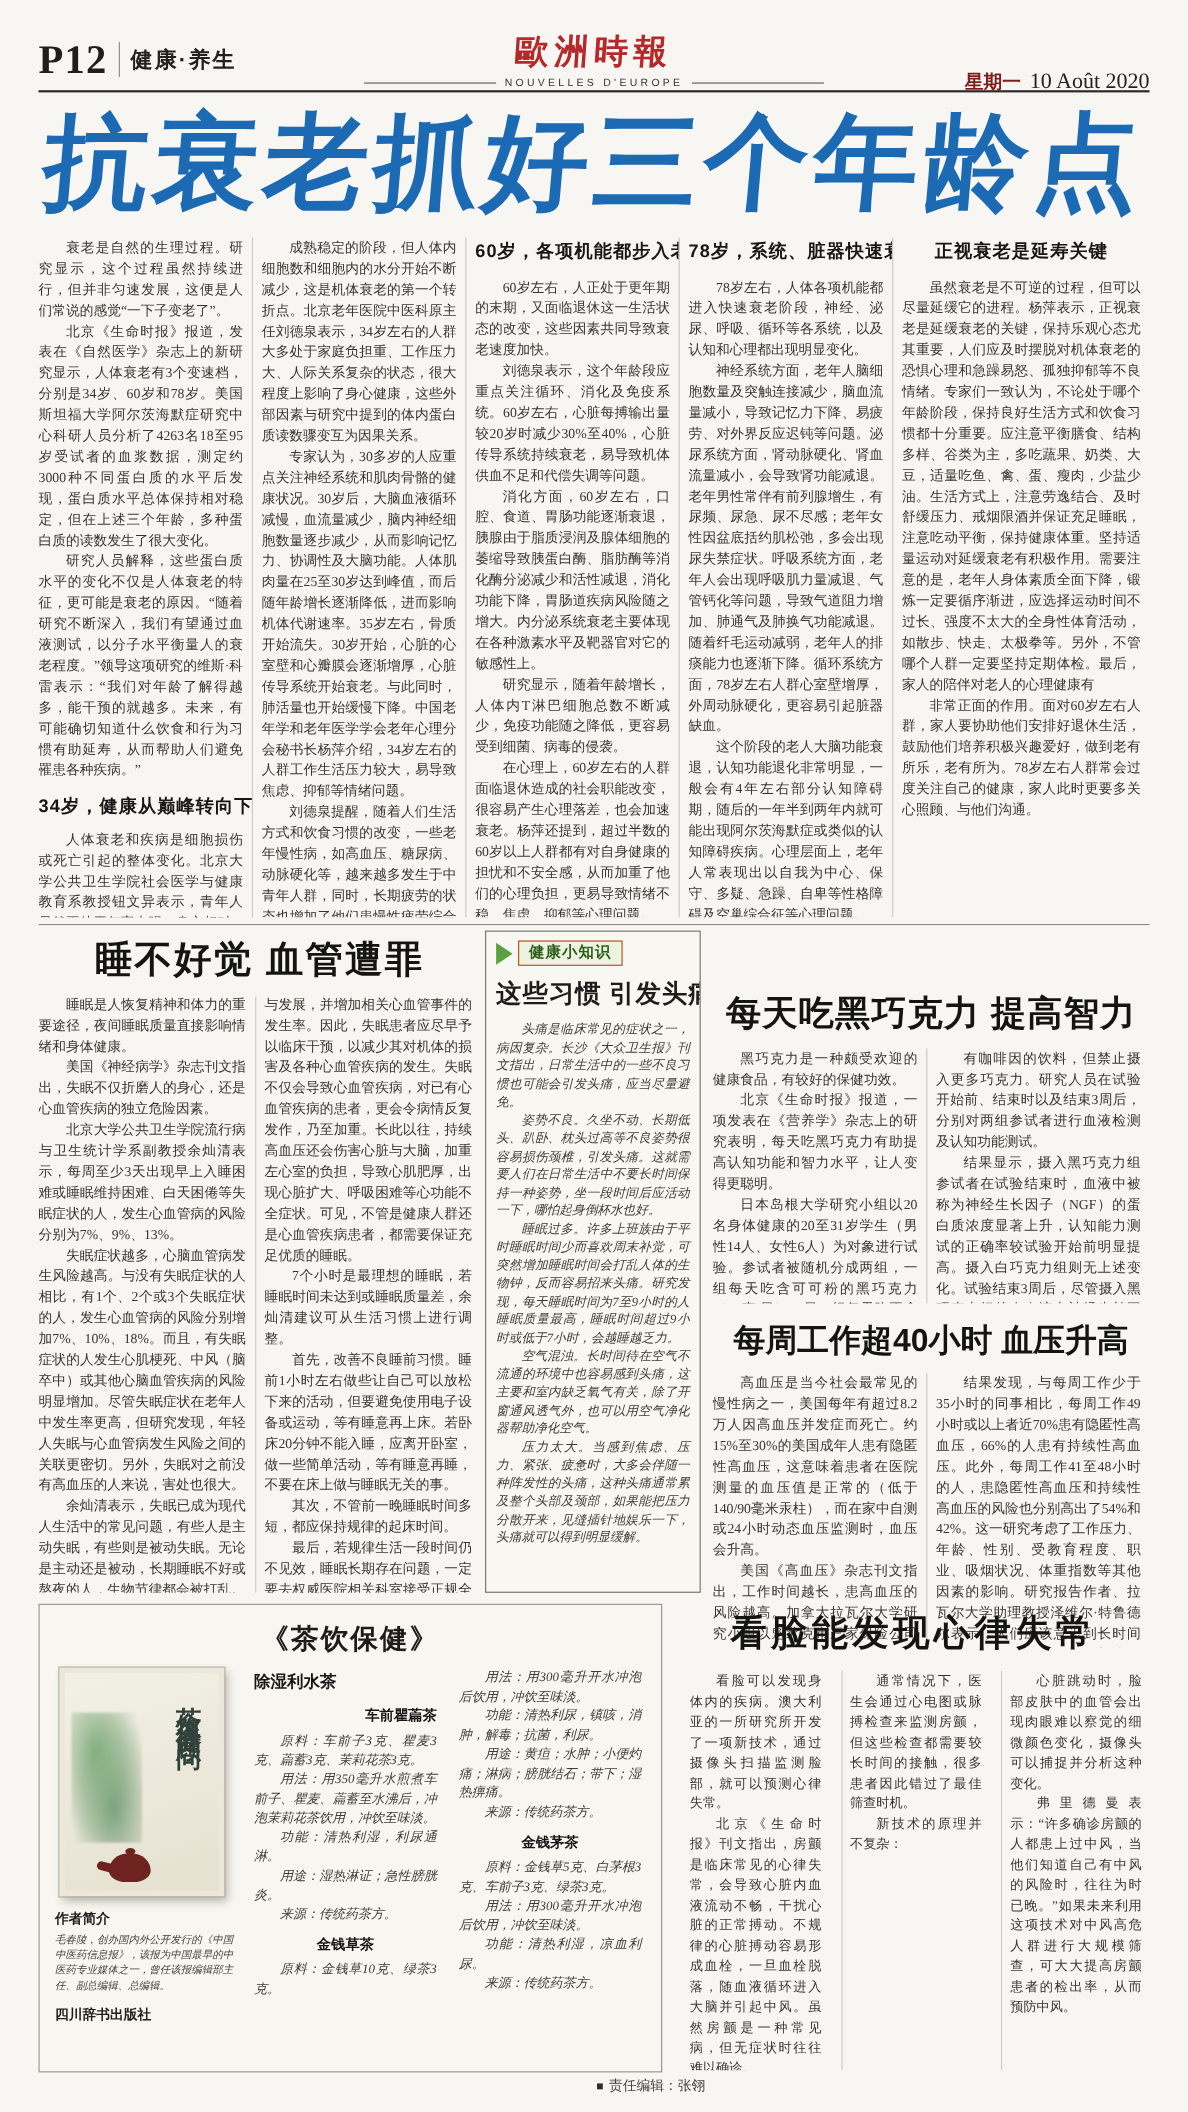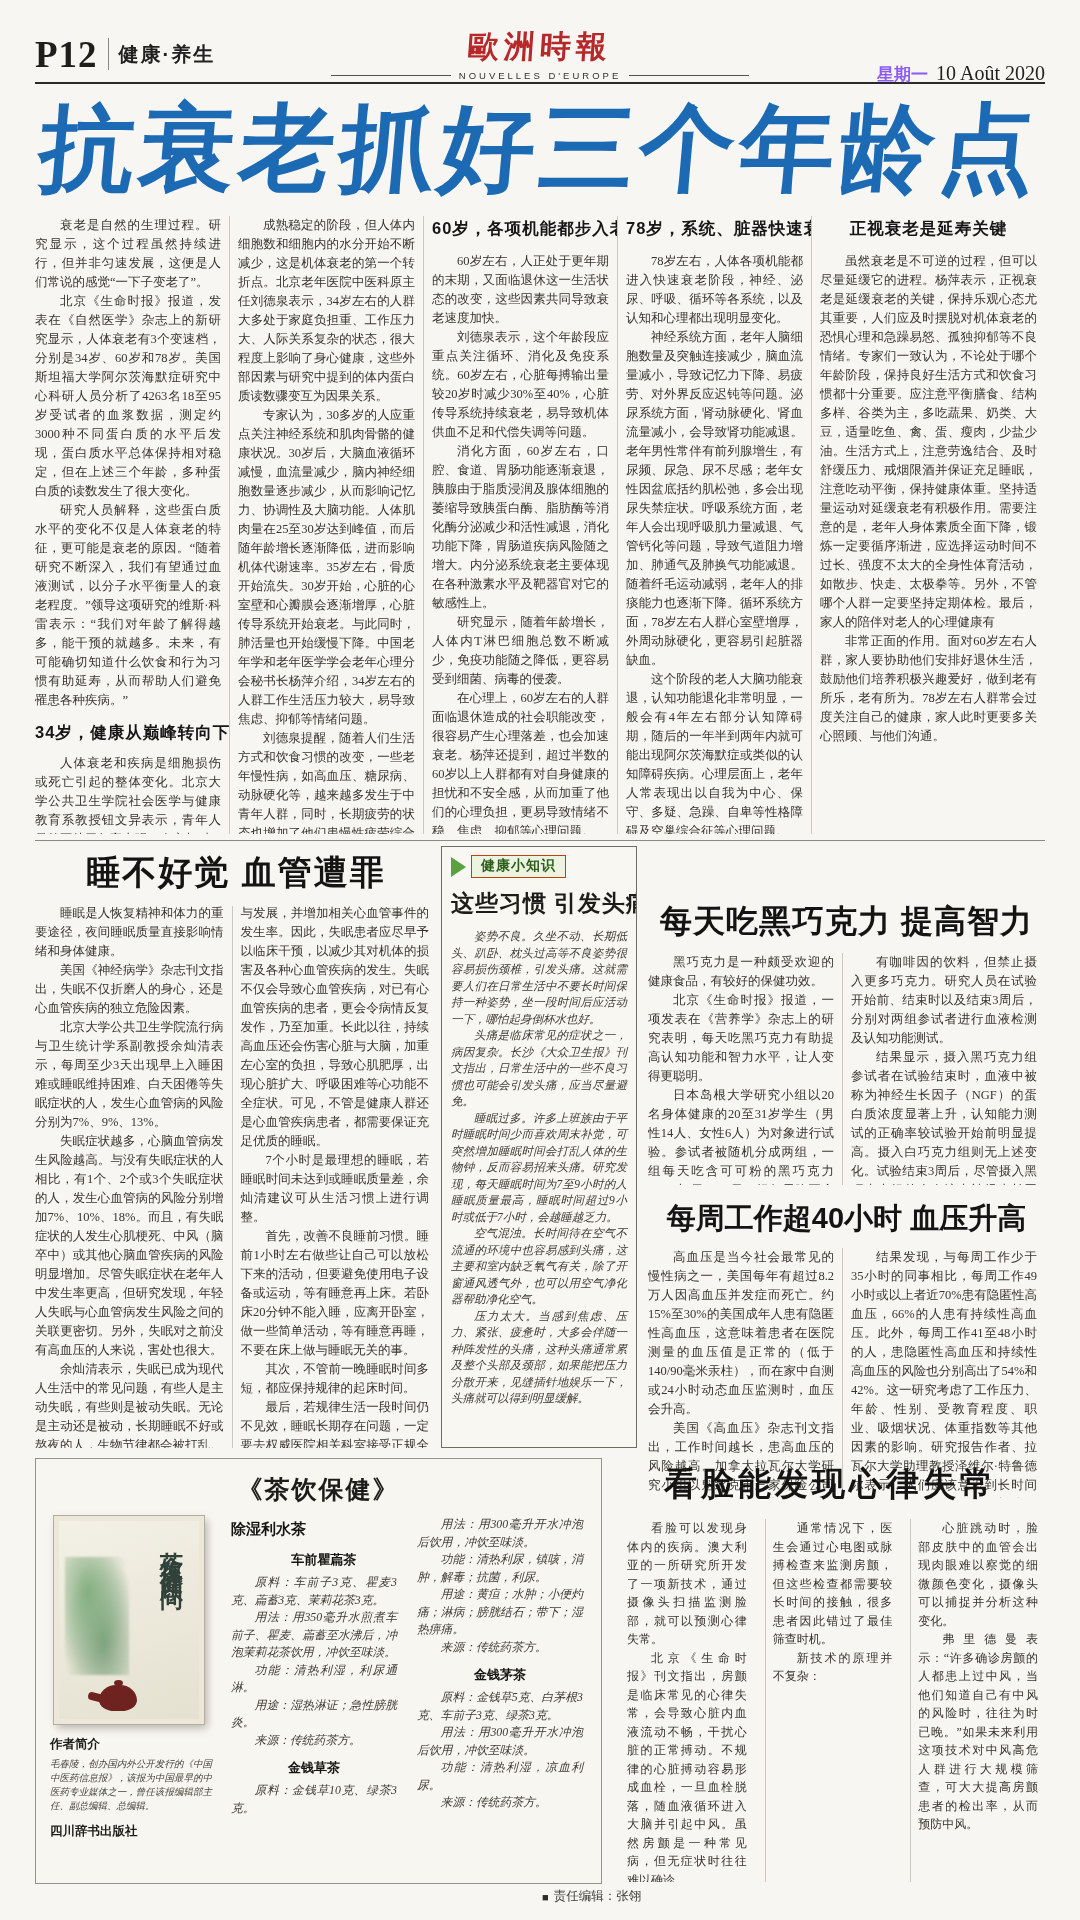--- a/index.html
+++ b/index.html
@@ -17,21 +17,21 @@
   .hdr-left{display:flex;align-items:center;gap:10px;}
   .pno{font-family:var(--serif);font-size:37px;font-weight:600;color:#1f1e1c;letter-spacing:1px;}
   .vbar{width:1px;height:32px;background:#8a8881;}
   .sect{font-family:var(--sans);font-size:20px;font-weight:700;color:#22211f;letter-spacing:2px;}
   .hdr-center{position:absolute;left:0;right:0;top:0;display:flex;flex-direction:column;align-items:center;pointer-events:none;}
   .brand{font-family:var(--serif);font-size:31px;font-weight:700;color:#b5292b;letter-spacing:5px;transform:skewX(-4deg);}
   .brand-sub{display:flex;align-items:center;gap:8px;margin-top:2px;}
   .brand-sub .bline{display:inline-block;width:120px;height:1px;background:#55534e;}
   .brand-sub .btxt{font-family:var(--sans);font-size:9.5px;letter-spacing:3px;color:#33322f;}
   .hdr-right{display:flex;align-items:baseline;gap:8px;}
-  .wk{font-family:var(--sans);font-size:17px;font-weight:700;color:#8b5cf6;margin-top:40px;}
+  .wk{font-family:var(--sans);font-size:17px;font-weight:700;color:#7f1d1d;margin-top:40px;}
   .dt{font-family:var(--serif);font-size:20px;color:#22211f;}
 
   
   .lead-hl{position:absolute;top:92px;left:35px;right:35px;height:112px;line-height:112px;
            text-align:center;font-family:var(--sans);font-weight:900;font-size:95px;color:#1c6ab3;
            letter-spacing:5px;transform:skewX(-5deg);white-space:nowrap;}
 
   
   .lead-body{position:absolute;top:216px;left:35px;right:35px;height:618px;display:flex;overflow:hidden;}
   .lead-body .col{width:194px;padding:0 8px;overflow:hidden;}
@@ -97,21 +97,21 @@
   .spout{position:absolute;left:1px;bottom:10px;width:15px;height:8px;background:#6e2320;
          border-radius:4px 0 2px 4px;transform:rotate(14deg);}
   .lid{position:absolute;left:27px;bottom:25px;width:9px;height:6px;background:#6e2320;border-radius:50%;}
   .author{margin-top:12px;width:162px;}
   .alabel{font-family:var(--sans);font-size:12.5px;font-weight:700;color:#1e1d1b;margin-bottom:4px;}
   .atext{font-size:9.5px;line-height:14px;color:#46433c;text-align:justify;font-style:italic;}
   .pub{font-family:var(--sans);font-size:12.5px;font-weight:700;color:#1e1d1b;margin-top:10px;}
   .tea-col{flex:1;padding:0 4px;overflow:hidden;}
   .tsec{font-family:var(--sans);font-size:15px;font-weight:700;color:#161615;margin:4px 0 12px;}
   .tname{font-family:var(--sans);font-size:13px;font-weight:700;color:#161615;margin:10px 0 5px;text-align:center;}
-  .tname.first{text-align:center;text-indent:1.5em;}
+  .tname.first{text-align:right;text-indent:1.5em;}
   .tparas p{font-size:11.8px;line-height:17.5px;font-style:italic;text-align:justify;color:#3e3a33;text-indent:2em;}
 
   
   .face{position:absolute;left:616px;top:1462px;width:429px;height:420px;overflow:hidden;}
   .face h2{font-family:var(--sans);font-size:33px;font-weight:900;color:#141413;text-align:center;
            letter-spacing:4px;margin-bottom:12px;white-space:nowrap;}
   .cols3{display:flex;height:366px;overflow:hidden;}
   .cols3 .col{flex:1;padding:0 7px;overflow:hidden;margin-left:11px;}
   .cols3 .col:first-child{padding-left:0;}
   .cols3 .col.bl{border-left:1px solid #ccc8c0;}
@@ -217,22 +217,22 @@
     </div>
   </section>
 
   <aside class="tips">
     <div class="badge">
       <span class="tri"></span>
       <span class="tag">健康小知识</span>
     </div>
     <h3>这些习惯 引发头痛</h3>
     <div class="tipbody">
+        <p>头痛是临床常见的症状之一，病因复杂。长沙《大众卫生报》刊文指出，日常生活中的一些不良习惯也可能会引发头痛，应当尽量避免。</p>
         <p>姿势不良。久坐不动、长期低头、趴卧、枕头过高等不良姿势很容易损伤颈椎，引发头痛。这就需要人们在日常生活中不要长时间保持一种姿势，坐一段时间后应活动一下，哪怕起身倒杯水也好。</p>
-        <p>头痛是临床常见的症状之一，病因复杂。长沙《大众卫生报》刊文指出，日常生活中的一些不良习惯也可能会引发头痛，应当尽量避免。</p>
         <p>睡眠过多。许多上班族由于平时睡眠时间少而喜欢周末补觉，可突然增加睡眠时间会打乱人体的生物钟，反而容易招来头痛。研究发现，每天睡眠时间为7至9小时的人睡眠质量最高，睡眠时间超过9小时或低于7小时，会越睡越乏力。</p>
         <p>空气混浊。长时间待在空气不流通的环境中也容易感到头痛，这主要和室内缺乏氧气有关，除了开窗通风透气外，也可以用空气净化器帮助净化空气。</p>
         <p>压力太大。当感到焦虑、压力、紧张、疲惫时，大多会伴随一种阵发性的头痛，这种头痛通常累及整个头部及颈部，如果能把压力分散开来，见缝插针地娱乐一下，头痛就可以得到明显缓解。</p>
       </div>
   </aside>
 
   <section class="rightband">
     <h2 class="choc-hl">每天吃黑巧克力 提高智力</h2>
     <div class="cols2 choc-cols">
       <div class="col">

